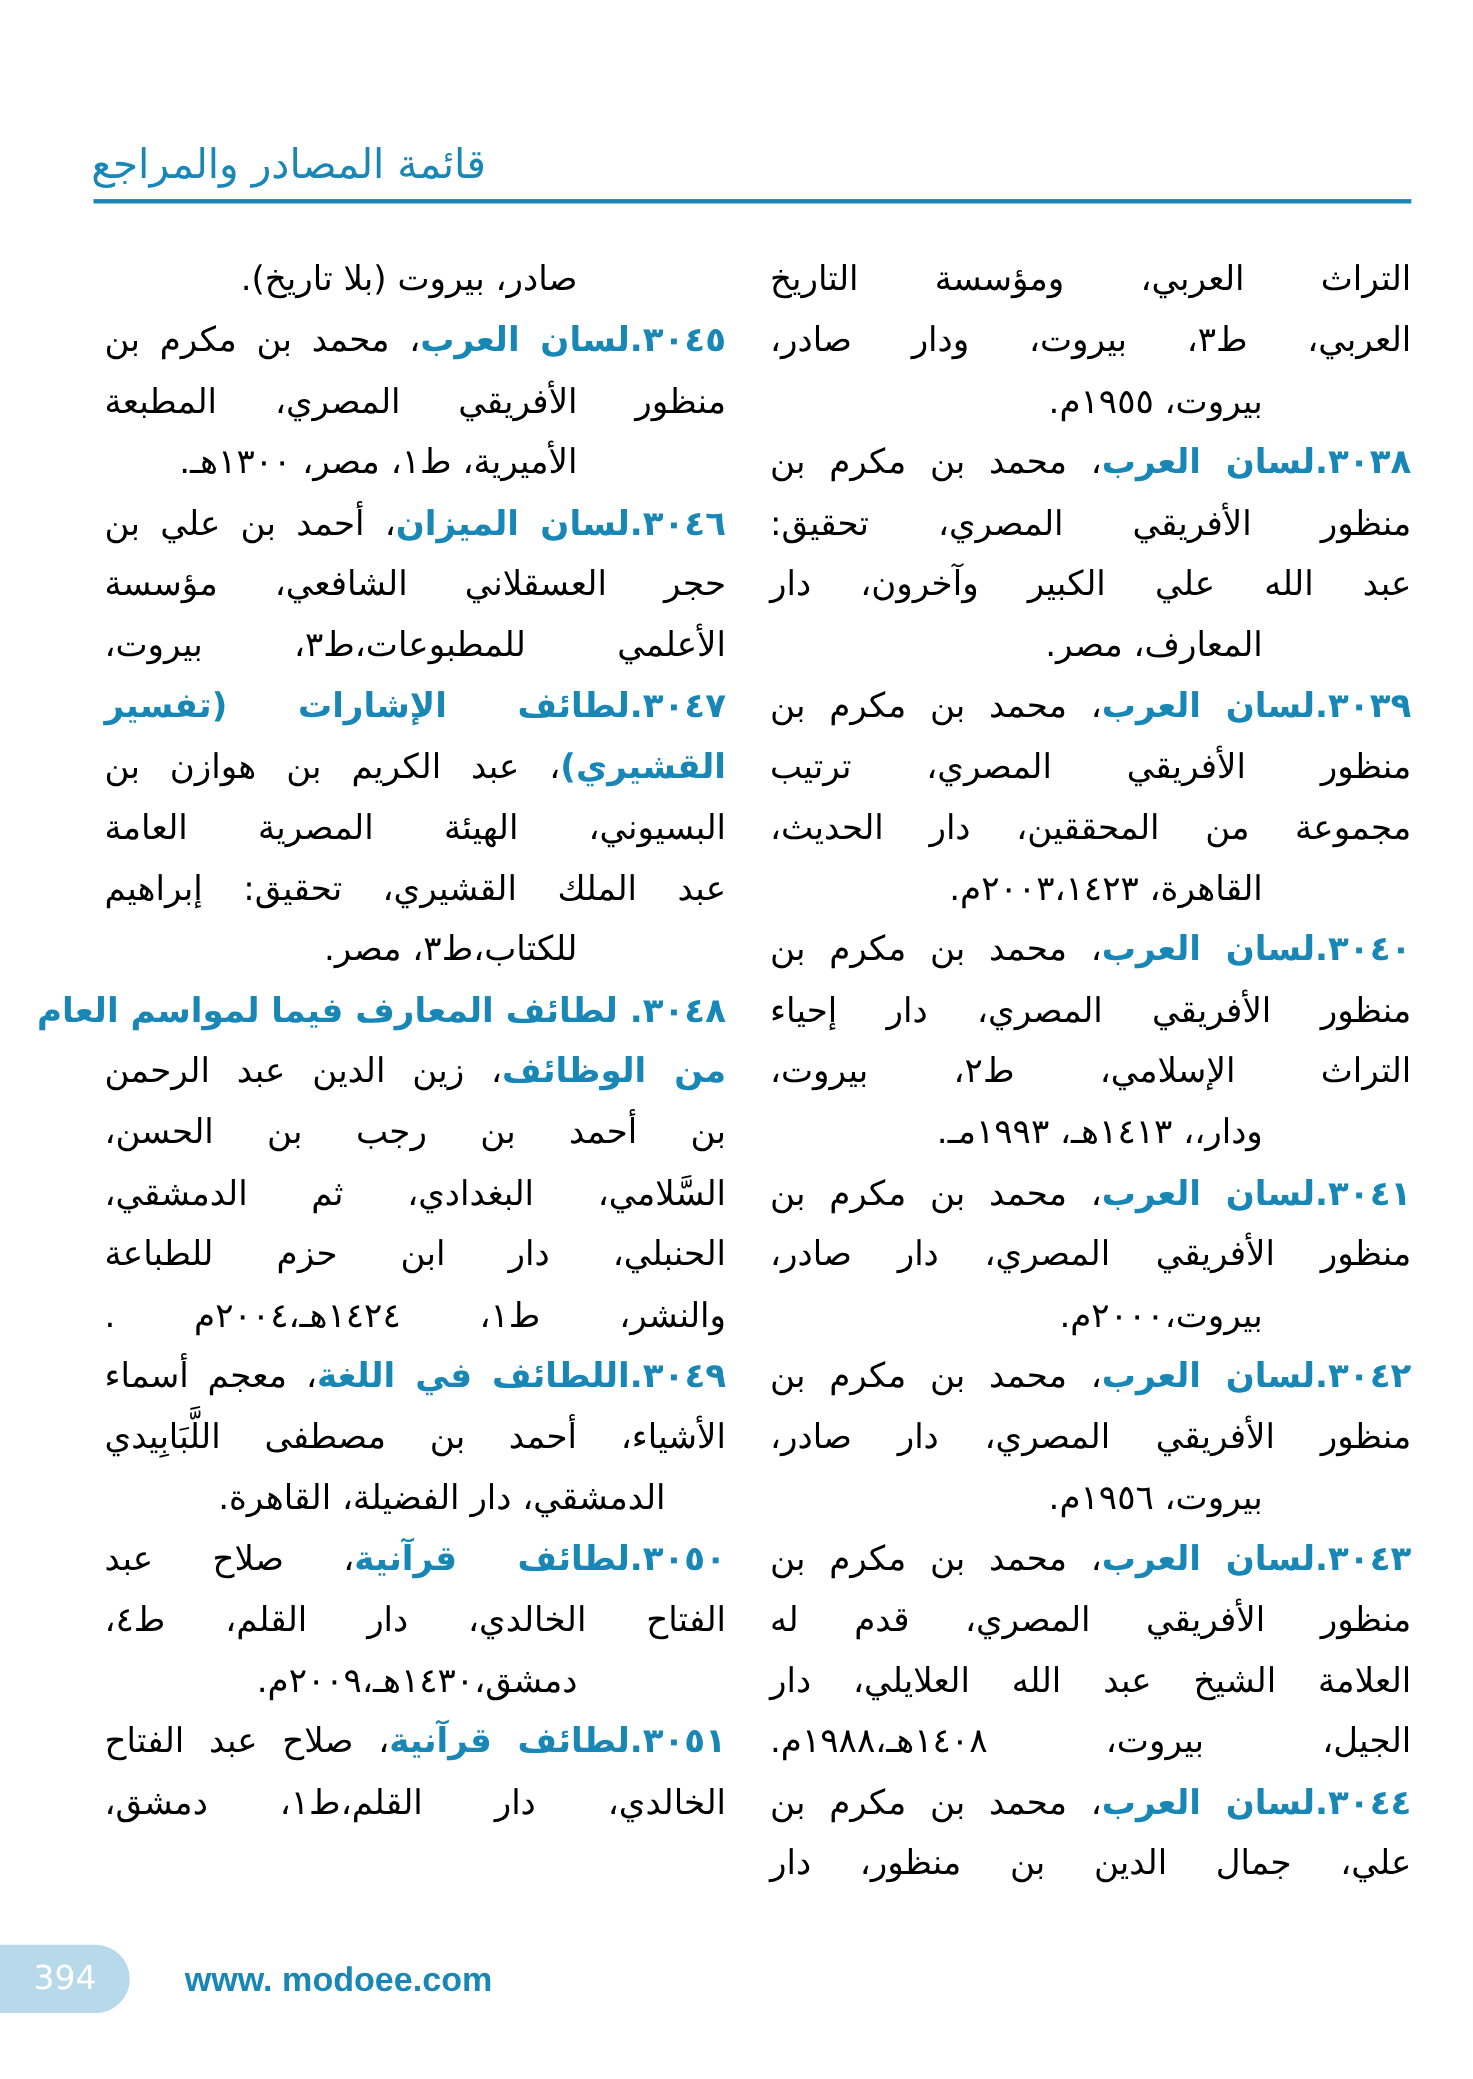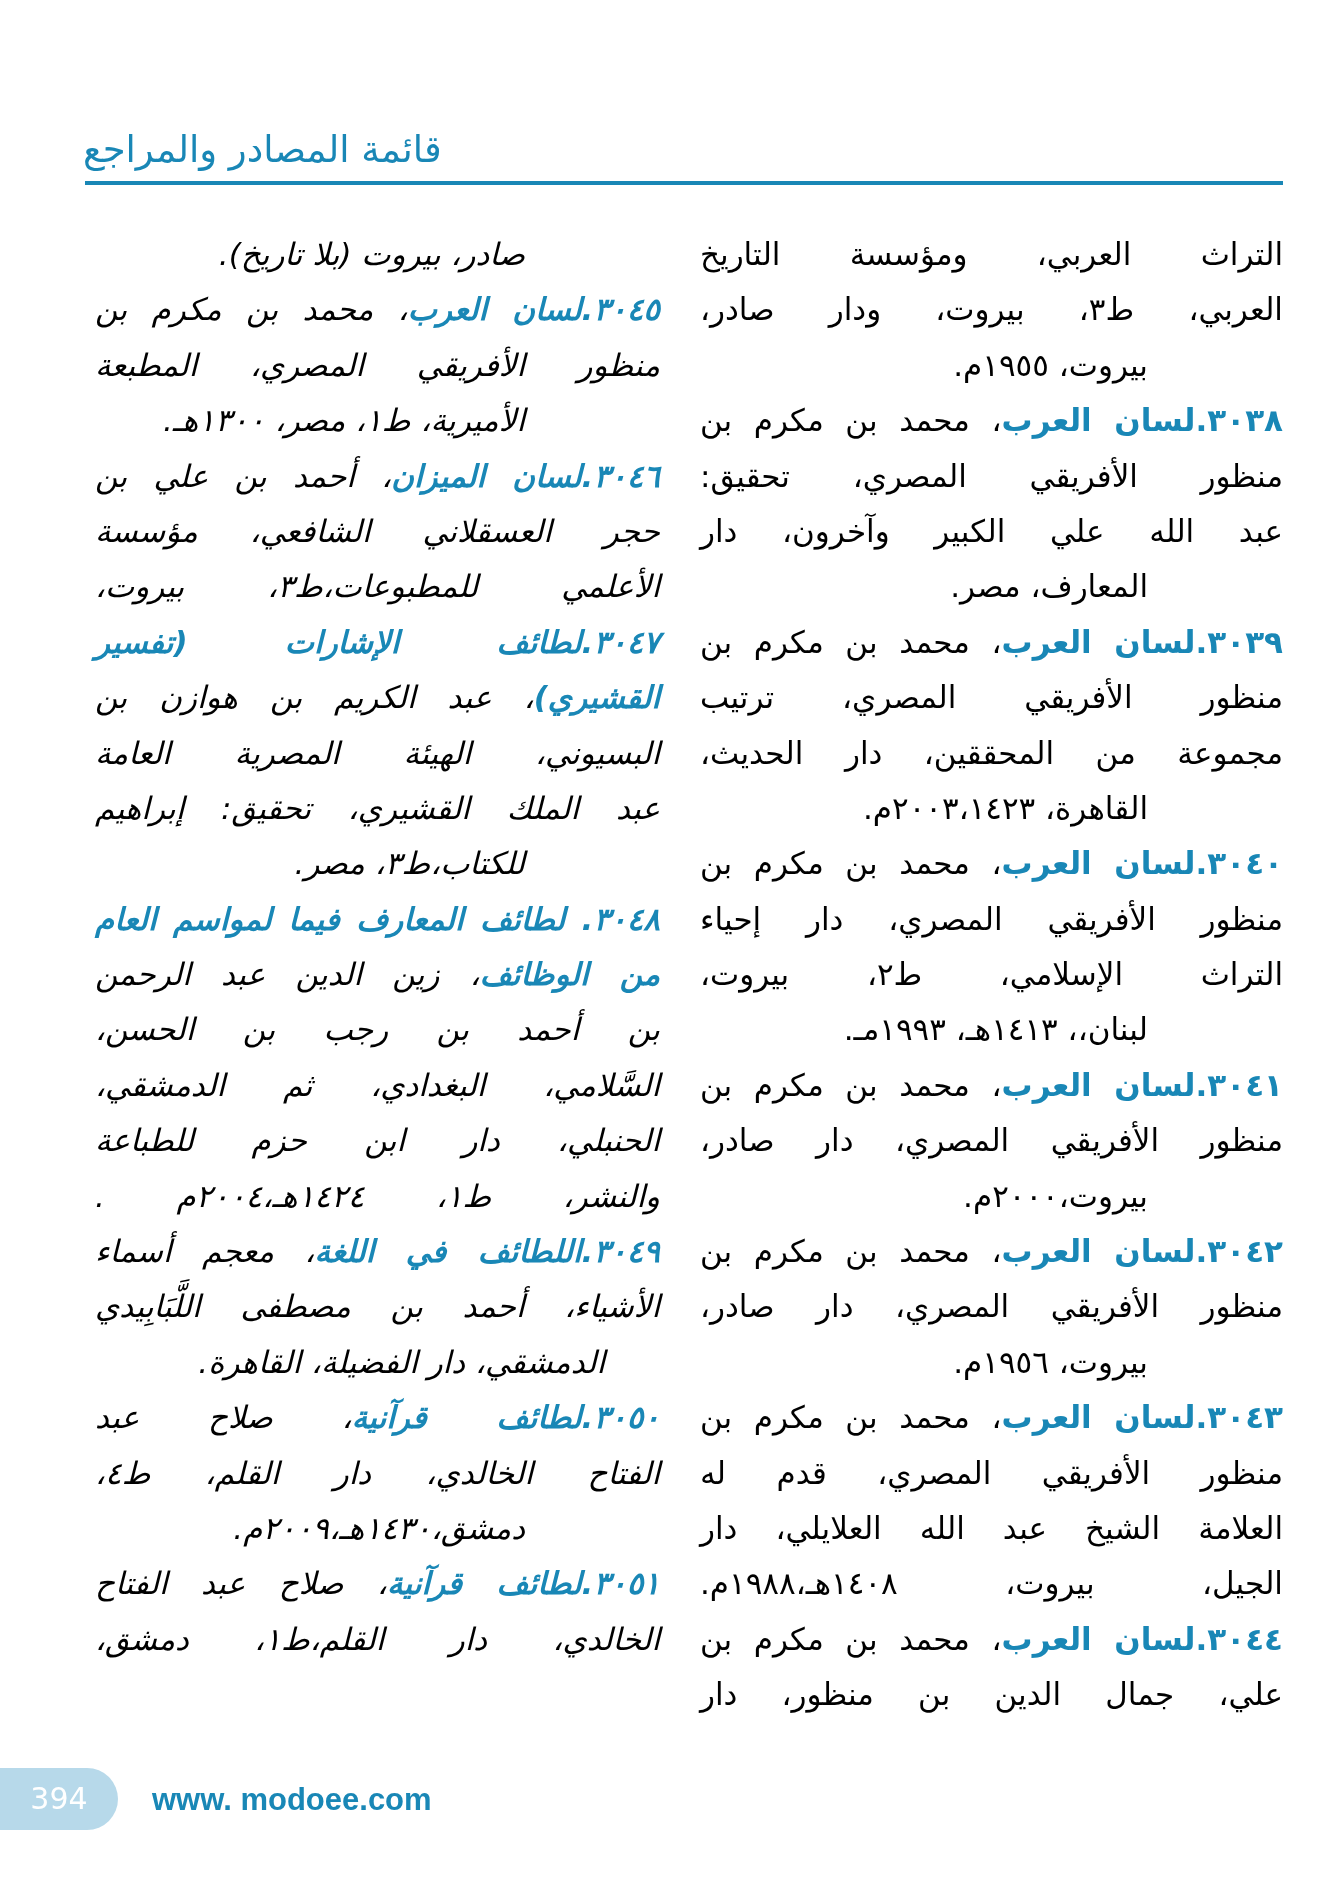--- a/index.html
+++ b/index.html
@@ -3,30 +3,30 @@
 <meta charset="utf-8">
 <style>
   html,body{margin:0;padding:0;background:#e8e8e8;}
   .page{position:relative;width:1339px;height:1890px;background:#ffffff;margin:0 auto;overflow:hidden;
         font-family:"DejaVu Sans",sans-serif;}
   .header-title{position:absolute;left:83px;top:128px;font-size:37px;font-weight:normal;color:#1987b6;
         direction:rtl;white-space:nowrap;}
   .header-rule{position:absolute;left:85px;top:181px;width:1198px;height:4px;background:#1987b6;}
   .col{position:absolute;top:227px;direction:rtl;}
   .col-right{right:56px;width:583px;}
-  .col-left{left:95px;width:565px;font-style:italic;}
+  .col-left{left:95px;width:565px;}
   .line{height:55.4px;line-height:55.4px;font-size:31px;color:#000;white-space:nowrap;}
   .line.j{text-align:justify;text-align-last:justify;}
   .line.e{text-align:right;text-align-last:right;padding-left:0;padding-right:135px;box-sizing:border-box;}
   .line.e2{text-align-last:right;padding-right:55px;box-sizing:border-box;}
   .accent{color:#1987b6;font-weight:bold;}
   .ink{color:#000;}
   .footer-pill{position:absolute;left:0;top:1768px;width:118px;height:62px;background:#b7d9ea;
         border-radius:0 31px 31px 0;color:#ffffff;text-align:center;line-height:62px;font-size:30px;}
-  .footer-url{position:absolute;left:152px;top:1782px;font-size:31px;font-weight:600;color:#1987b6;
+  .footer-url{position:absolute;left:168px;top:1782px;font-size:31px;font-weight:600;color:#1987b6;
         font-family:"Liberation Sans",sans-serif;}
 </style>
 </head>
 <body>
 
 <div class="page">
 
   <div class="header-title">قائمة المصادر والمراجع</div>
   <div class="header-rule"></div>
 
@@ -38,21 +38,21 @@
       <div class="line j"><span class="ink">منظور الأفريقي المصري، تحقيق:</span></div>
       <div class="line j"><span class="ink">عبد الله علي الكبير وآخرون، دار</span></div>
       <div class="line e"><span class="ink">المعارف، مصر.</span></div>
       <div class="line j"><span class="accent">٣٠٣٩.لسان العرب</span><span class="ink">، محمد بن مكرم بن</span></div>
       <div class="line j"><span class="ink">منظور الأفريقي المصري، ترتيب</span></div>
       <div class="line j"><span class="ink">مجموعة من المحققين، دار الحديث،</span></div>
       <div class="line e"><span class="ink">القاهرة، ٢٠٠٣،١٤٢٣م.</span></div>
       <div class="line j"><span class="accent">٣٠٤٠.لسان العرب</span><span class="ink">، محمد بن مكرم بن</span></div>
       <div class="line j"><span class="ink">منظور الأفريقي المصري، دار إحياء</span></div>
       <div class="line j"><span class="ink">التراث الإسلامي، ط٢، بيروت،</span></div>
-      <div class="line e"><span class="ink">لبنان،، ١٤١٣هـ، ١٩٩٣مـ.</span></div>
+      <div class="line e"><span class="ink">ودار،، ١٤١٣هـ، ١٩٩٣مـ.</span></div>
       <div class="line j"><span class="accent">٣٠٤١.لسان العرب</span><span class="ink">، محمد بن مكرم بن</span></div>
       <div class="line j"><span class="ink">منظور الأفريقي المصري، دار صادر،</span></div>
       <div class="line e"><span class="ink">بيروت،٢٠٠٠م.</span></div>
       <div class="line j"><span class="accent">٣٠٤٢.لسان العرب</span><span class="ink">، محمد بن مكرم بن</span></div>
       <div class="line j"><span class="ink">منظور الأفريقي المصري، دار صادر،</span></div>
       <div class="line e"><span class="ink">بيروت، ١٩٥٦م.</span></div>
       <div class="line j"><span class="accent">٣٠٤٣.لسان العرب</span><span class="ink">، محمد بن مكرم بن</span></div>
       <div class="line j"><span class="ink">منظور الأفريقي المصري، قدم له</span></div>
       <div class="line j"><span class="ink">العلامة الشيخ عبد الله العلايلي، دار</span></div>
       <div class="line j"><span class="ink">الجيل، بيروت، ١٤٠٨هـ،١٩٨٨م.</span></div>

